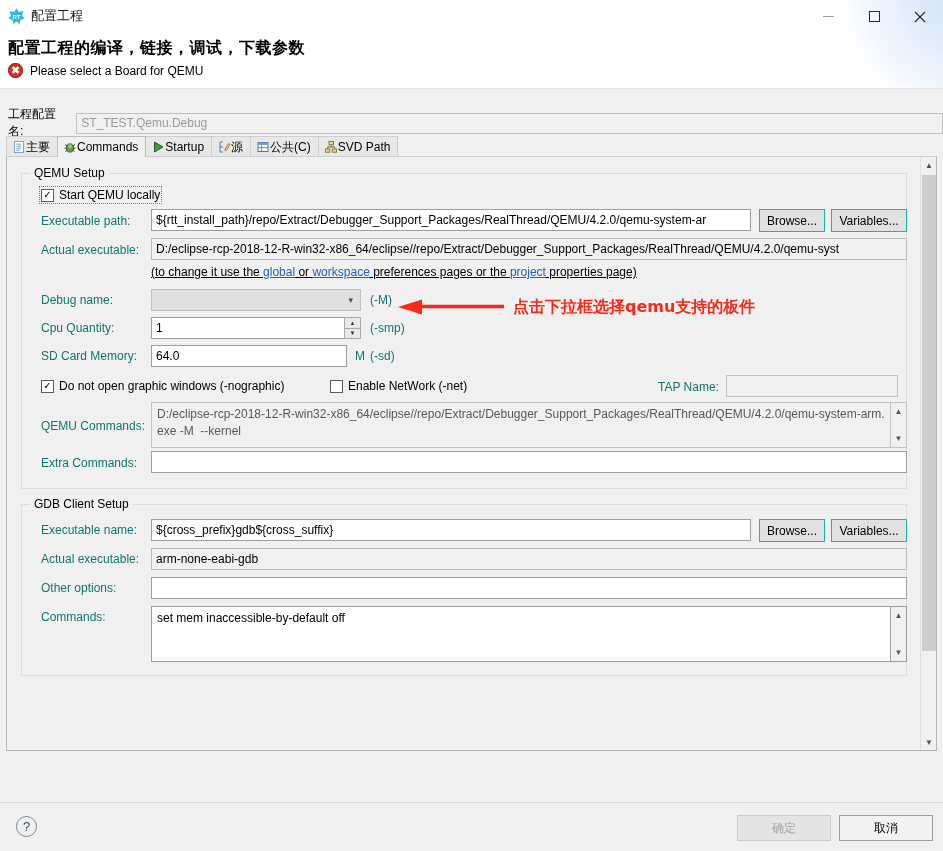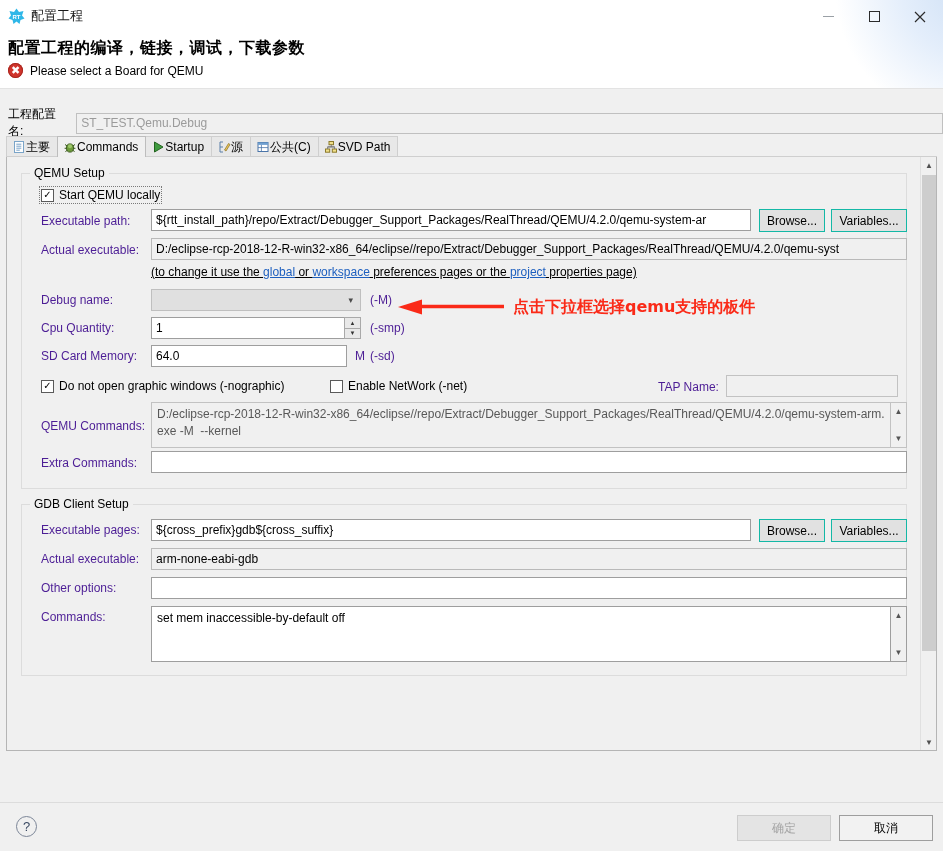--- a/index.html
+++ b/index.html
@@ -162,21 +162,21 @@
   .group-title {
     position: absolute; top: -8px; left: 8px;
     background: #f0f0f0;
     padding: 0 4px;
     font-size: 12px;
     color: #000;
   }
 
   .lbl {
     position: absolute;
-    font-size: 12px; color: #4c1d95;
+    font-size: 12px; color: #0f766e;
     white-space: nowrap;
   }
   .inp {
     position: absolute;
     height: 22px;
     border: 1px solid #9e9e9e;
     background: #ffffff;
     font-family: "Liberation Sans", sans-serif;
     font-size: 12px;
     color: #000;
@@ -517,21 +517,21 @@
             <div class="a" style="bottom:1px;">▼</div>
           </div>
 
           <div class="lbl" style="left:19px; top:282px;">Extra Commands:</div>
           <div class="inp" style="left:129px; top:277px; width:756px;"></div>
         </div>
 
         <div class="group" style="left:14px; top:347px; width:886px; height:172px;">
           <div class="group-title">GDB Client Setup</div>
 
-          <div class="lbl" style="left:19px; top:18px;">Executable pages:</div>
+          <div class="lbl" style="left:19px; top:18px;">Executable name:</div>
           <div class="inp" style="left:129px; top:14px; width:600px;">${cross_prefix}gdb${cross_suffix}</div>
           <div class="btn" style="left:737px; top:14px; width:66px;">Browse...</div>
           <div class="btn" style="left:809px; top:14px; width:76px;">Variables...</div>
 
           <div class="lbl" style="left:19px; top:47px;">Actual executable:</div>
           <div class="inp readonly" style="left:129px; top:43px; width:756px;">arm-none-eabi-gdb</div>
 
           <div class="lbl" style="left:19px; top:76px;">Other options:</div>
           <div class="inp" style="left:129px; top:72px; width:756px;"></div>
 

